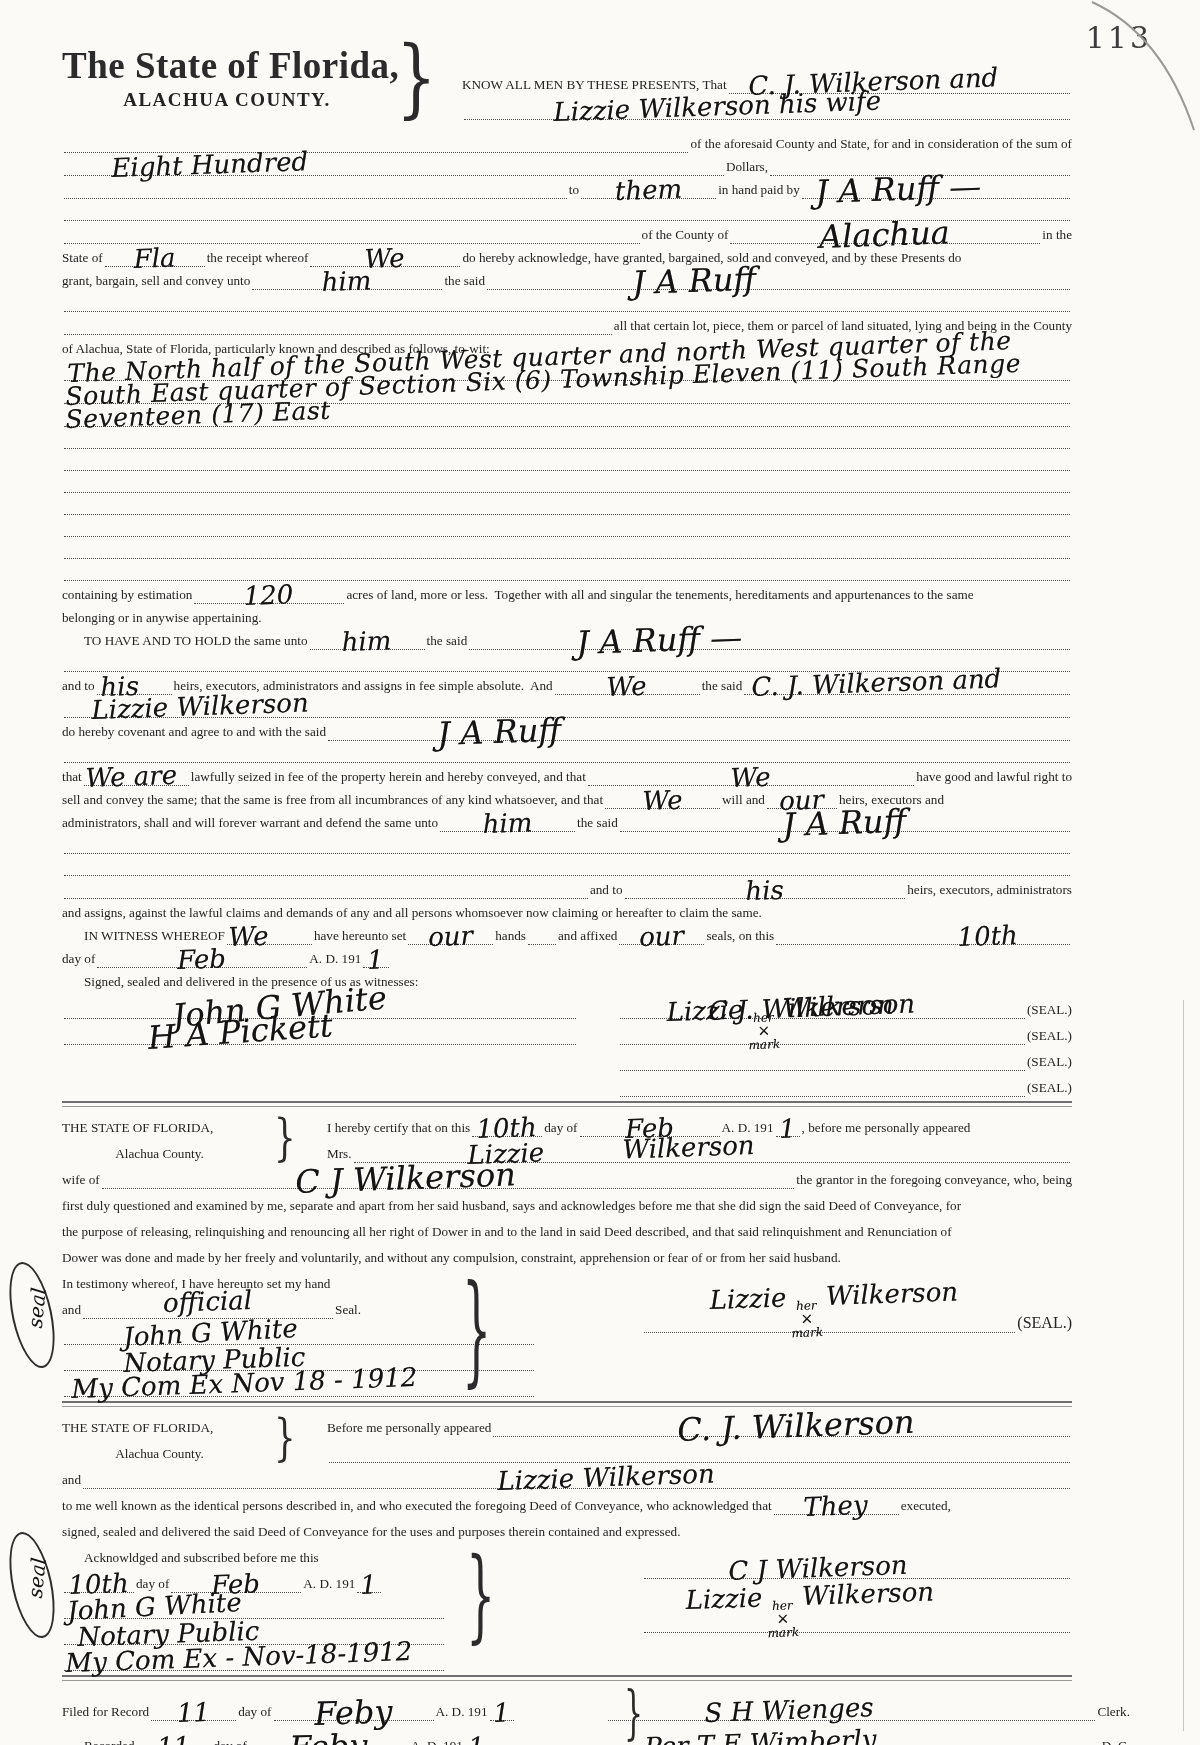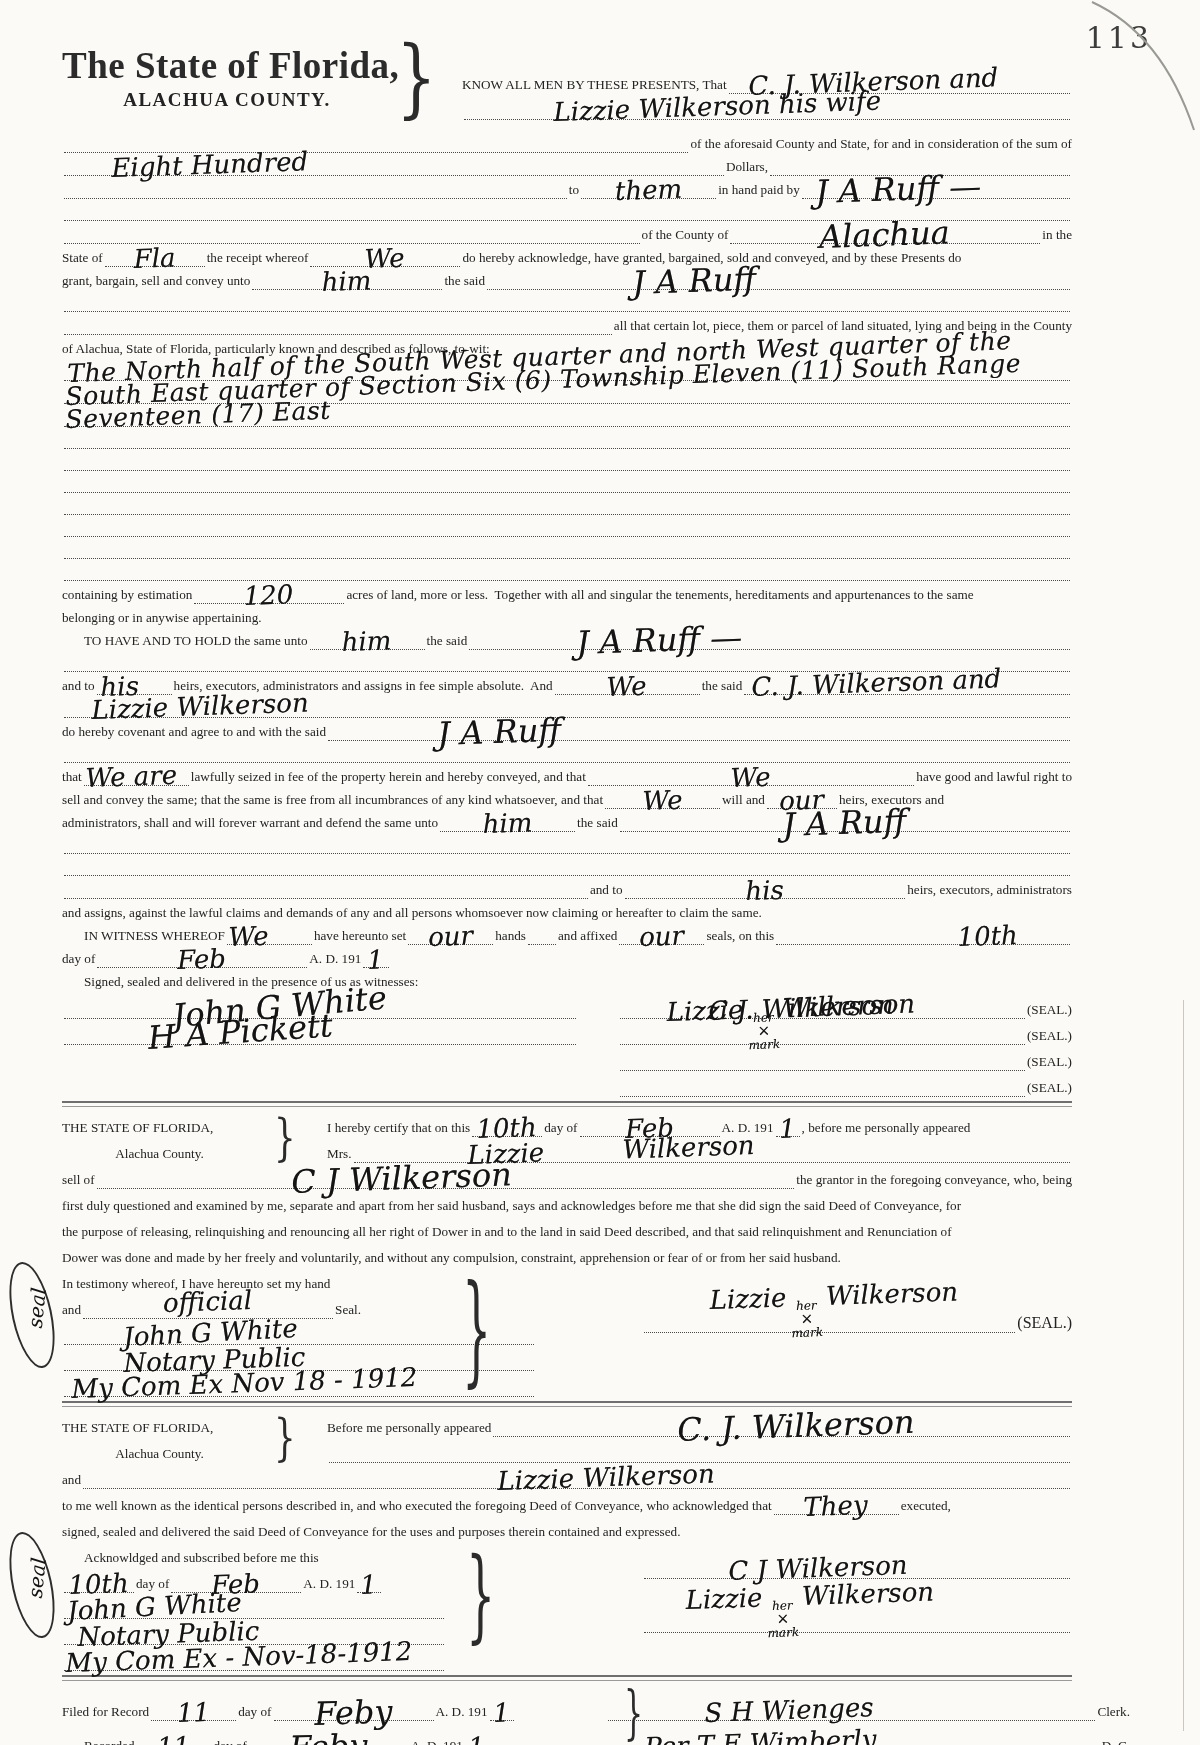--- a/index.html
+++ b/index.html
@@ -396,21 +396,21 @@
     </div>
     <div class="row">
       <span class="p ct">Alachua County.</span>
       <span class="sp gap"></span>
       <span class="p">Mrs.</span>
       <span class="f">
           <i class="hw b" style="left:16%;word-spacing:70px">Lizzie Wilkerson</i>
         </span>
     </div>
     <div class="row">
-      <span class="p">sell of</span>
+      <span class="p">wife of</span>
       <span class="f">
           <i class="hw h" style="left:28%">C J Wilkerson</i>
         </span>
       <span class="p">the grantor in the foregoing conveyance, who, being</span>
     </div>
     <div class="row">
         <span class="p">first duly questioned and examined by me, separate and apart from her said husband, says and acknowledges before me that she did sign the said Deed of Conveyance, for</span>
       </div>
     <div class="row">
         <span class="p">the purpose of releasing, relinquishing and renouncing all her right of Dower in and to the land in said Deed described, and that said relinquishment and Renunciation of</span>

